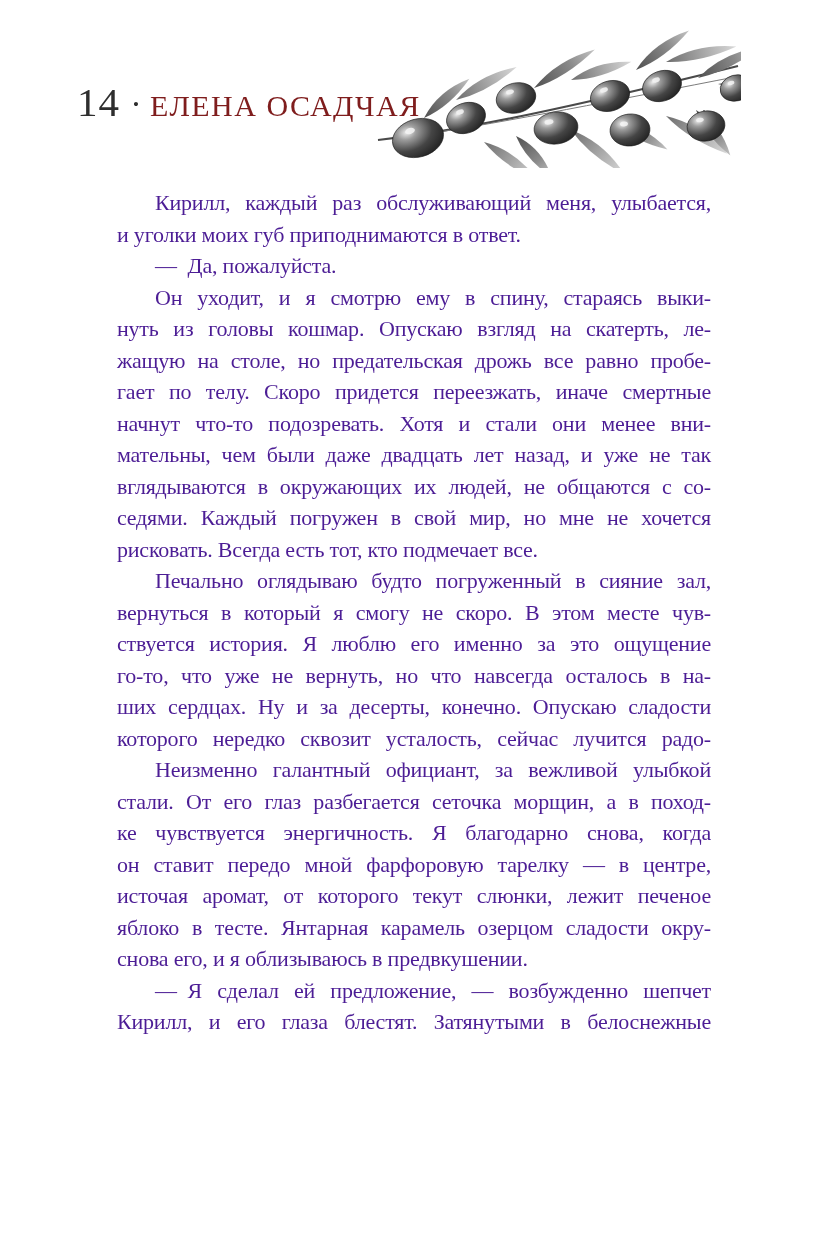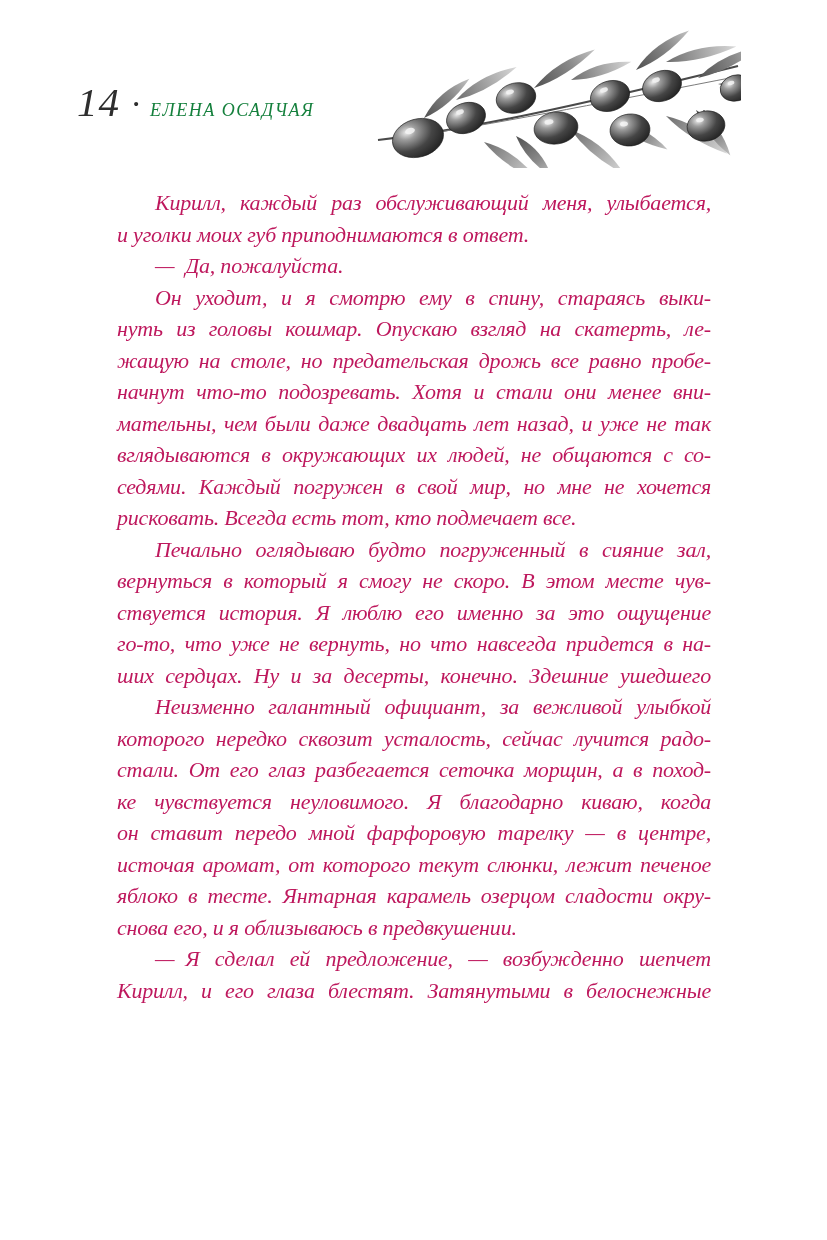--- a/index.html
+++ b/index.html
@@ -3,48 +3,47 @@
 <meta charset="utf-8">
 <style>
   html,body{margin:0;padding:0;}
   body{background:#ffffff;}
   .page{
     position:relative;
     width:741px;height:1240px;
     background:#ffffff;
     overflow:hidden;
     font-family:"Liberation Serif","DejaVu Serif",serif;
-    font-style:italic;
   }
   
   .page-header{
     position:absolute;left:77px;top:82px;
     display:flex;align-items:baseline;
     color:#2e2e2e;
   }
   .page-number{
     font-size:41px;line-height:41px;font-weight:400;
     letter-spacing:1px;
   }
   .header-bullet{
     font-size:17px;margin:0 11px 0 13px;position:relative;top:-6px;
     color:#2e2e2e;
   }
   .header-author{
-    font-size:18px;line-height:27px;letter-spacing:1.5px;
-    text-transform:uppercase;color:#15803d;
+    font-size:30px;line-height:27px;letter-spacing:1.5px;
+    text-transform:uppercase;color:#7f1d1d;
   }
   
   .decoration{
     position:absolute;top:18px;right:0;width:375px;height:150px;
   }
   
   .body-text{
     position:absolute;left:117px;top:187px;width:594px;
-    color:#be185d;
+    color:#4c1d95;
     font-size:22px;
     letter-spacing:-0.2px;
   }
   .line{
     height:31.5px;line-height:31.5px;
     text-align:justify;
     text-align-last:justify;
     -moz-text-align-last:justify;
     white-space:normal;
   }
@@ -143,34 +142,35 @@
     </svg>
   </div>
 
   <div class="body-text">
       <div class="line indent">Кирилл, каждый раз обслуживающий меня, улыбается,</div>
       <div class="line last">и уголки моих губ приподнимаются в ответ.</div>
       <div class="line indent last">— Да, пожалуйста.</div>
       <div class="line indent">Он уходит, и я смотрю ему в спину, стараясь выки-</div>
       <div class="line">нуть из головы кошмар. Опускаю взгляд на скатерть, ле-</div>
       <div class="line">жащую на столе, но предательская дрожь все равно пробе-</div>
+      <div class="line">гает по телу. Скоро придется переезжать, иначе смертные</div>
       <div class="line">начнут что-то подозревать. Хотя и стали они менее вни-</div>
       <div class="line">мательны, чем были даже двадцать лет назад, и уже не так</div>
       <div class="line">вглядываются в окружающих их людей, не общаются с со-</div>
       <div class="line">седями. Каждый погружен в свой мир, но мне не хочется</div>
       <div class="line last">рисковать. Всегда есть тот, кто подмечает все.</div>
       <div class="line indent">Печально оглядываю будто погруженный в сияние зал,</div>
       <div class="line">вернуться в который я смогу не скоро. В этом месте чув-</div>
       <div class="line">ствуется история. Я люблю его именно за это ощущение</div>
-      <div class="line">го-то, что уже не вернуть, но что навсегда придется в на-</div>
-      <div class="line">ших сердцах. Ну и за десерты, конечно. Здешние ушедшего</div>
+      <div class="line">го-то, что уже не вернуть, но что навсегда осталось в на-</div>
+      <div class="line">ших сердцах. Ну и за десерты, конечно. Опускаю сладости</div>
+      <div class="line">которого нередко сквозит усталость, сейчас лучится радо-</div>
       <div class="line indent">Неизменно галантный официант, за вежливой улыбкой</div>
-      <div class="line">которого нередко сквозит усталость, сейчас лучится радо-</div>
       <div class="line">стали. От его глаз разбегается сеточка морщин, а в поход-</div>
-      <div class="line">ке чувствуется неуловимого. Я благодарно киваю, когда</div>
+      <div class="line">ке чувствуется энергичность. Я благодарно снова, когда</div>
       <div class="line">он ставит передо мной фарфоровую тарелку — в центре,</div>
       <div class="line">источая аромат, от которого текут слюнки, лежит печеное</div>
       <div class="line">яблоко в тесте. Янтарная карамель озерцом сладости окру-</div>
       <div class="line last">снова его, и я облизываюсь в предвкушении.</div>
       <div class="line indent">— Я сделал ей предложение, — возбужденно шепчет</div>
       <div class="line">Кирилл, и его глаза блестят. Затянутыми в белоснежные</div>
     </div>
 
 </div>
 

